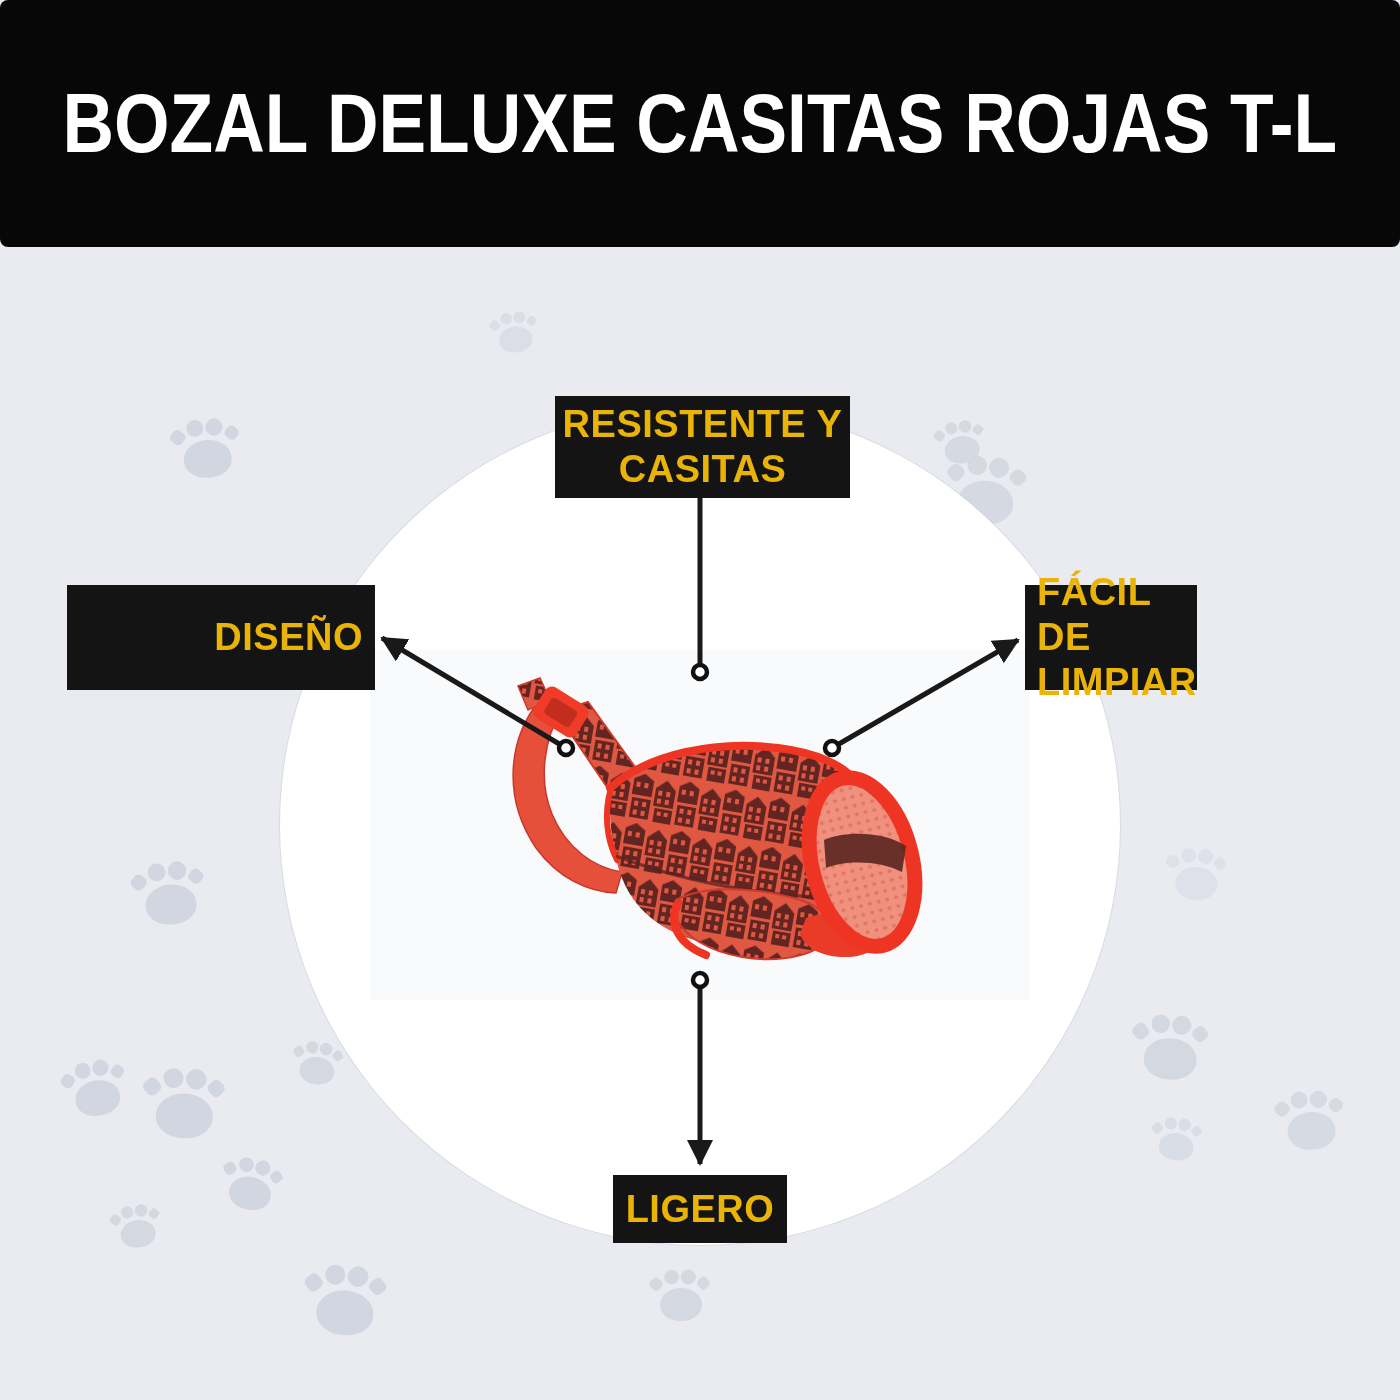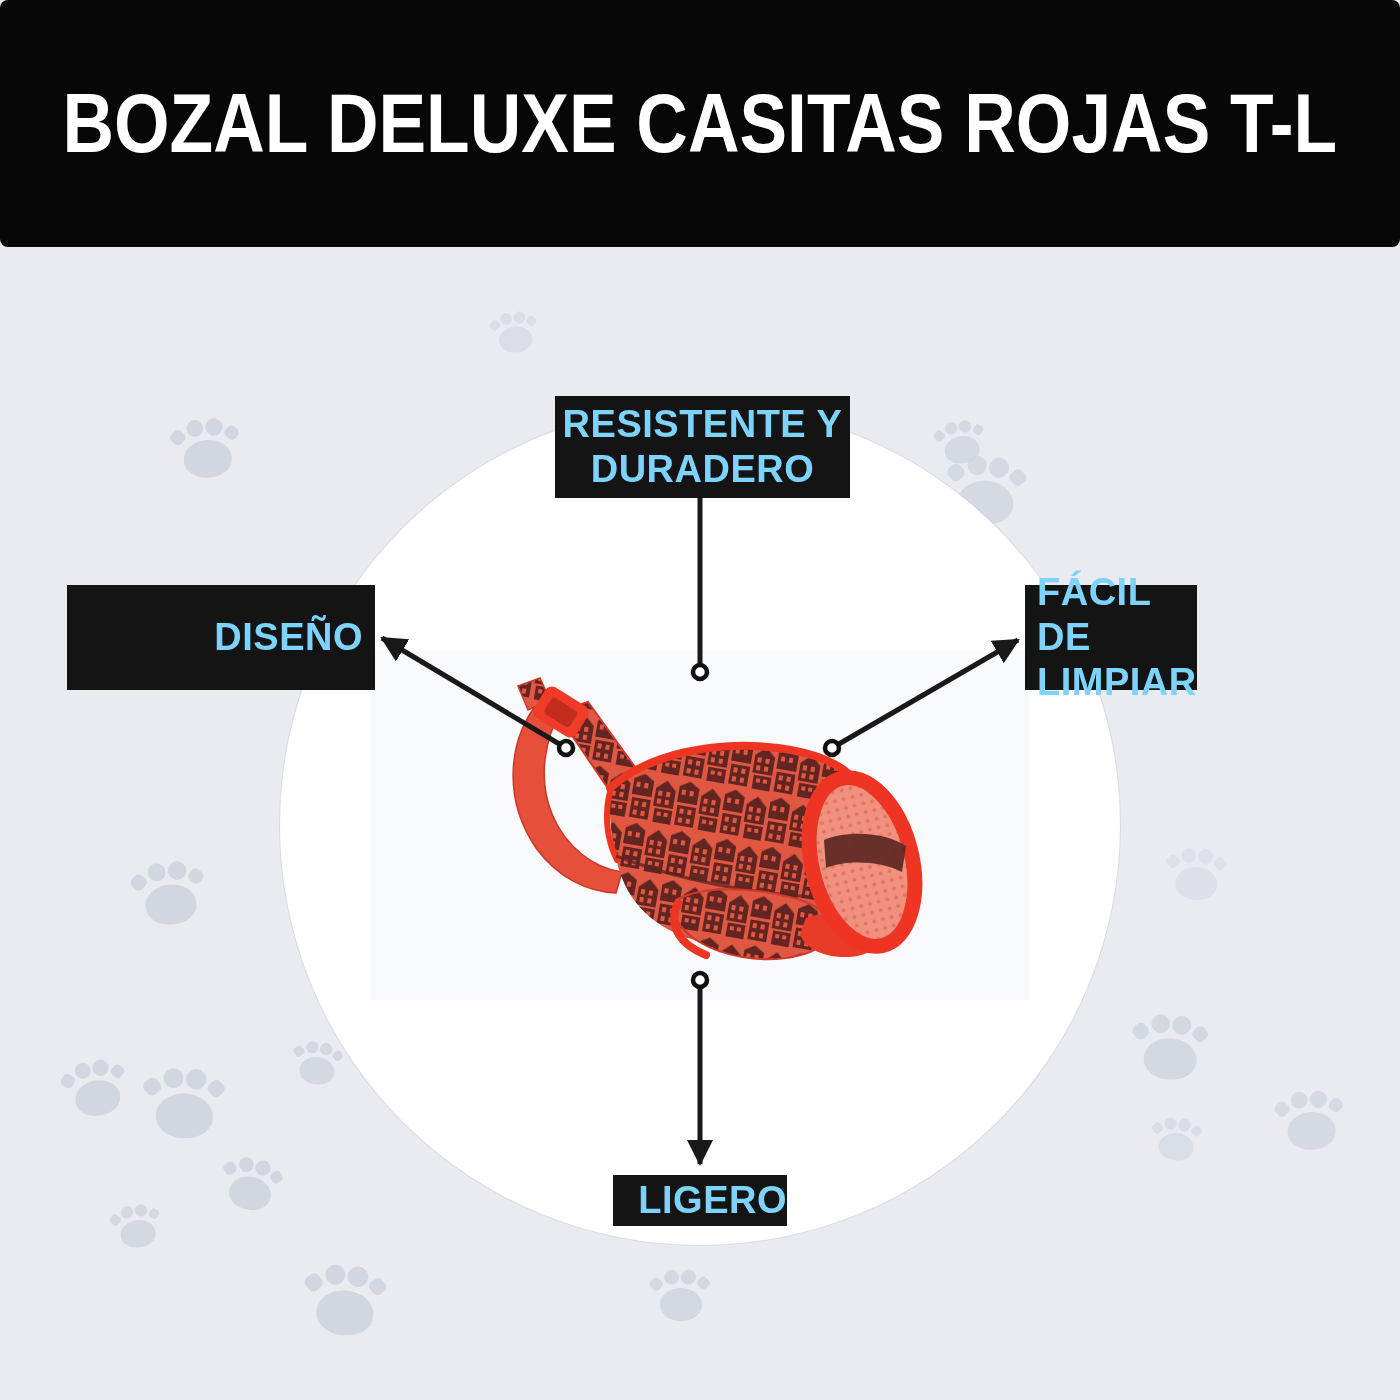--- a/index.html
+++ b/index.html
@@ -32,29 +32,29 @@
     background:#ffffff;box-shadow:0 0 0 1px rgba(201,206,218,0.55);
   }
   .photo-bg{
     position:absolute;left:370px;top:650px;width:660px;height:350px;
     background:rgba(226,230,240,0.22);
   }
   
   .overlay{position:absolute;left:0;top:0;width:1400px;height:1400px;}
   
   .callout{
-    position:absolute;background:#141414;color:#7dd3fc;font-weight:bold;
+    position:absolute;background:#141414;color:#eab308;font-weight:bold;
     font-size:38px;line-height:45px;display:flex;flex-direction:column;
     justify-content:center;box-sizing:border-box;letter-spacing:0.5px;
   }
   .callout span{display:block;}
   #co-top{left:555px;top:396px;width:295px;height:102px;align-items:center;text-align:center;}
   #co-left{left:67px;top:585px;width:308px;height:105px;align-items:flex-end;text-align:right;padding:0 12px;}
   #co-right{left:1025px;top:585px;width:172px;height:105px;align-items:flex-start;text-align:left;padding:0 12px;}
-  #co-bottom{left:613px;top:1175px;width:174px;height:51px;align-items:flex-end;text-align:center;}
+  #co-bottom{left:613px;top:1175px;width:174px;height:68px;align-items:center;text-align:center;}
 </style>
 </head>
 <body>
 
 <div class="canvas">
 
   <div class="paw" style="left:515px;top:332px;transform:translate(-50%,-50%) scale(0.55) rotate(-6deg);opacity:0.6;">
       <span class="toe t1"></span>
       <span class="toe t2"></span>
       <span class="toe t3"></span>
@@ -232,21 +232,21 @@
       <line x1="700" y1="980" x2="700" y2="1164" stroke="#191919" stroke-width="5" marker-end="url(#ah)"></line>
       <circle cx="700" cy="672" r="7" fill="#ffffff" stroke="#111111" stroke-width="4.5"></circle>
       <circle cx="566" cy="748" r="7" fill="#ffffff" stroke="#111111" stroke-width="4.5"></circle>
       <circle cx="832" cy="748" r="7" fill="#ffffff" stroke="#111111" stroke-width="4.5"></circle>
       <circle cx="700" cy="980" r="7" fill="#ffffff" stroke="#111111" stroke-width="4.5"></circle>
     </g>
   </svg>
 
   <div class="callout" id="co-top">
     <span>RESISTENTE Y</span>
-    <span>DURADERO</span>
+    <span>CASITAS</span>
   </div>
   <div class="callout" id="co-left">
     <span>DISEÑO</span>
   </div>
   <div class="callout" id="co-right">
     <span>FÁCIL DE</span>
     <span>LIMPIAR</span>
   </div>
   <div class="callout" id="co-bottom">
     <span>LIGERO</span>

